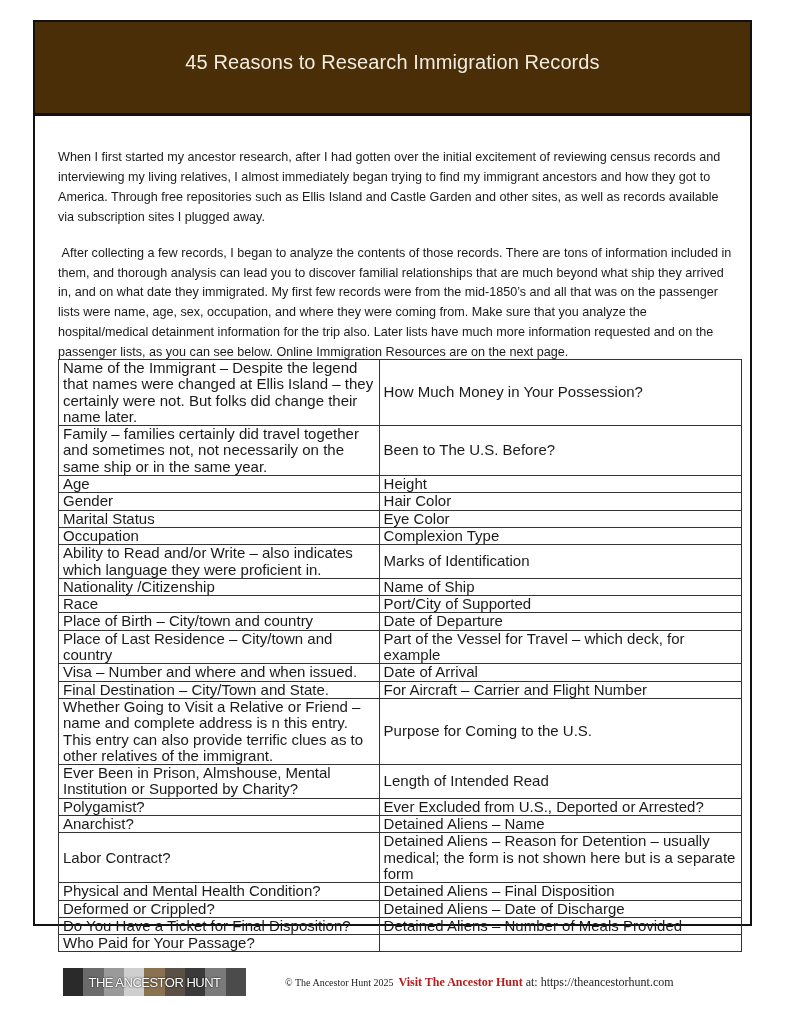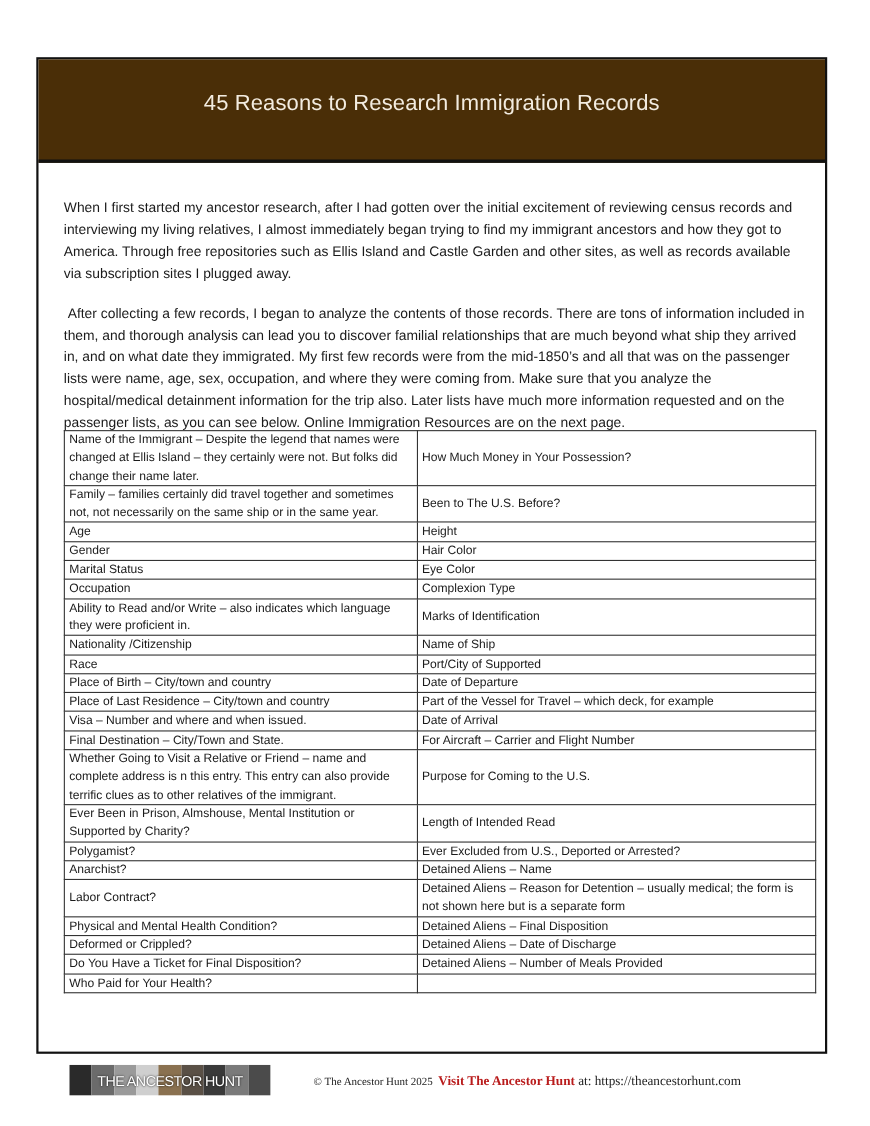--- a/index.html
+++ b/index.html
@@ -1,29 +1,29 @@
 <!DOCTYPE html>
 <html><head>
 <meta charset="utf-8">
 <style>
   html, body { margin: 0; padding: 0; background: #ffffff; }
   body { width: 791px; height: 1024px; position: relative; overflow: hidden;
          font-family: "Liberation Sans", sans-serif; color: #1a1a1a; }
-  .frame { position: absolute; left: 33px; top: 52px; width: 719px; height: 906px;
+  .frame { position: absolute; left: 33px; top: 20px; width: 719px; height: 906px;
            border: 2px solid #111; box-sizing: border-box; background: #fff; }
   .banner { position: absolute; left: 0; top: 0; right: 0; height: 94px;
             background: #4a2e07; border-bottom: 3px solid #111; box-sizing: border-box;
             display: flex; align-items: center; justify-content: center; }
   .banner h1 { margin: 0; font-weight: normal; font-size: 20px; color: #f3ece0;
                letter-spacing: 0.1px; position: relative; top: -5px; }
   .intro { position: absolute; left: 23px; right: 16px; top: 110px;
            font-size: 12.6px; line-height: 19.9px; }
   .intro p { margin: 16px 0 12px 0; }
   .tbl { position: absolute; left: 23px; top: 337px; width: 684px;
-         border-collapse: collapse; font-size: 11px; line-height: 16.3px; }
+         border-collapse: collapse; font-size: 15px; line-height: 16.3px; }
   .tbl td { border: 1px solid #333; padding: 0 4px; vertical-align: middle;
             color: #1a1a1a; }
   .tbl td.c1 { width: 313px; }
   .tbl td.c2 { width: 355px; }
   .footer { position: absolute; left: 0; top: 964px; width: 791px; height: 40px; }
   .logo { position: absolute; left: 63px; top: 4px; width: 183px; height: 28px;
           display: flex; overflow: hidden; }
   .logo .seg { flex: 1; height: 100%; }
   .logo .logo-text { position: absolute; left: 0; top: 0; width: 100%; height: 100%;
                      display: flex; align-items: center; justify-content: center;
@@ -128,21 +128,21 @@
         </tr>
         <tr>
           <td class="c1">Deformed or Crippled?</td>
           <td class="c2">Detained Aliens – Date of Discharge</td>
         </tr>
         <tr>
           <td class="c1">Do You Have a Ticket for Final Disposition?</td>
           <td class="c2">Detained Aliens – Number of Meals Provided</td>
         </tr>
         <tr>
-          <td class="c1">Who Paid for Your Health?</td>
+          <td class="c1">Who Paid for Your Passage?</td>
           <td class="c2">&nbsp;</td>
         </tr>
       </tbody>
   </table>
 </div>
 
 <div class="footer">
   <div class="logo">
     <div class="seg" style="background:#2a2a2a"></div>
     <div class="seg" style="background:#6b6b6b"></div>

